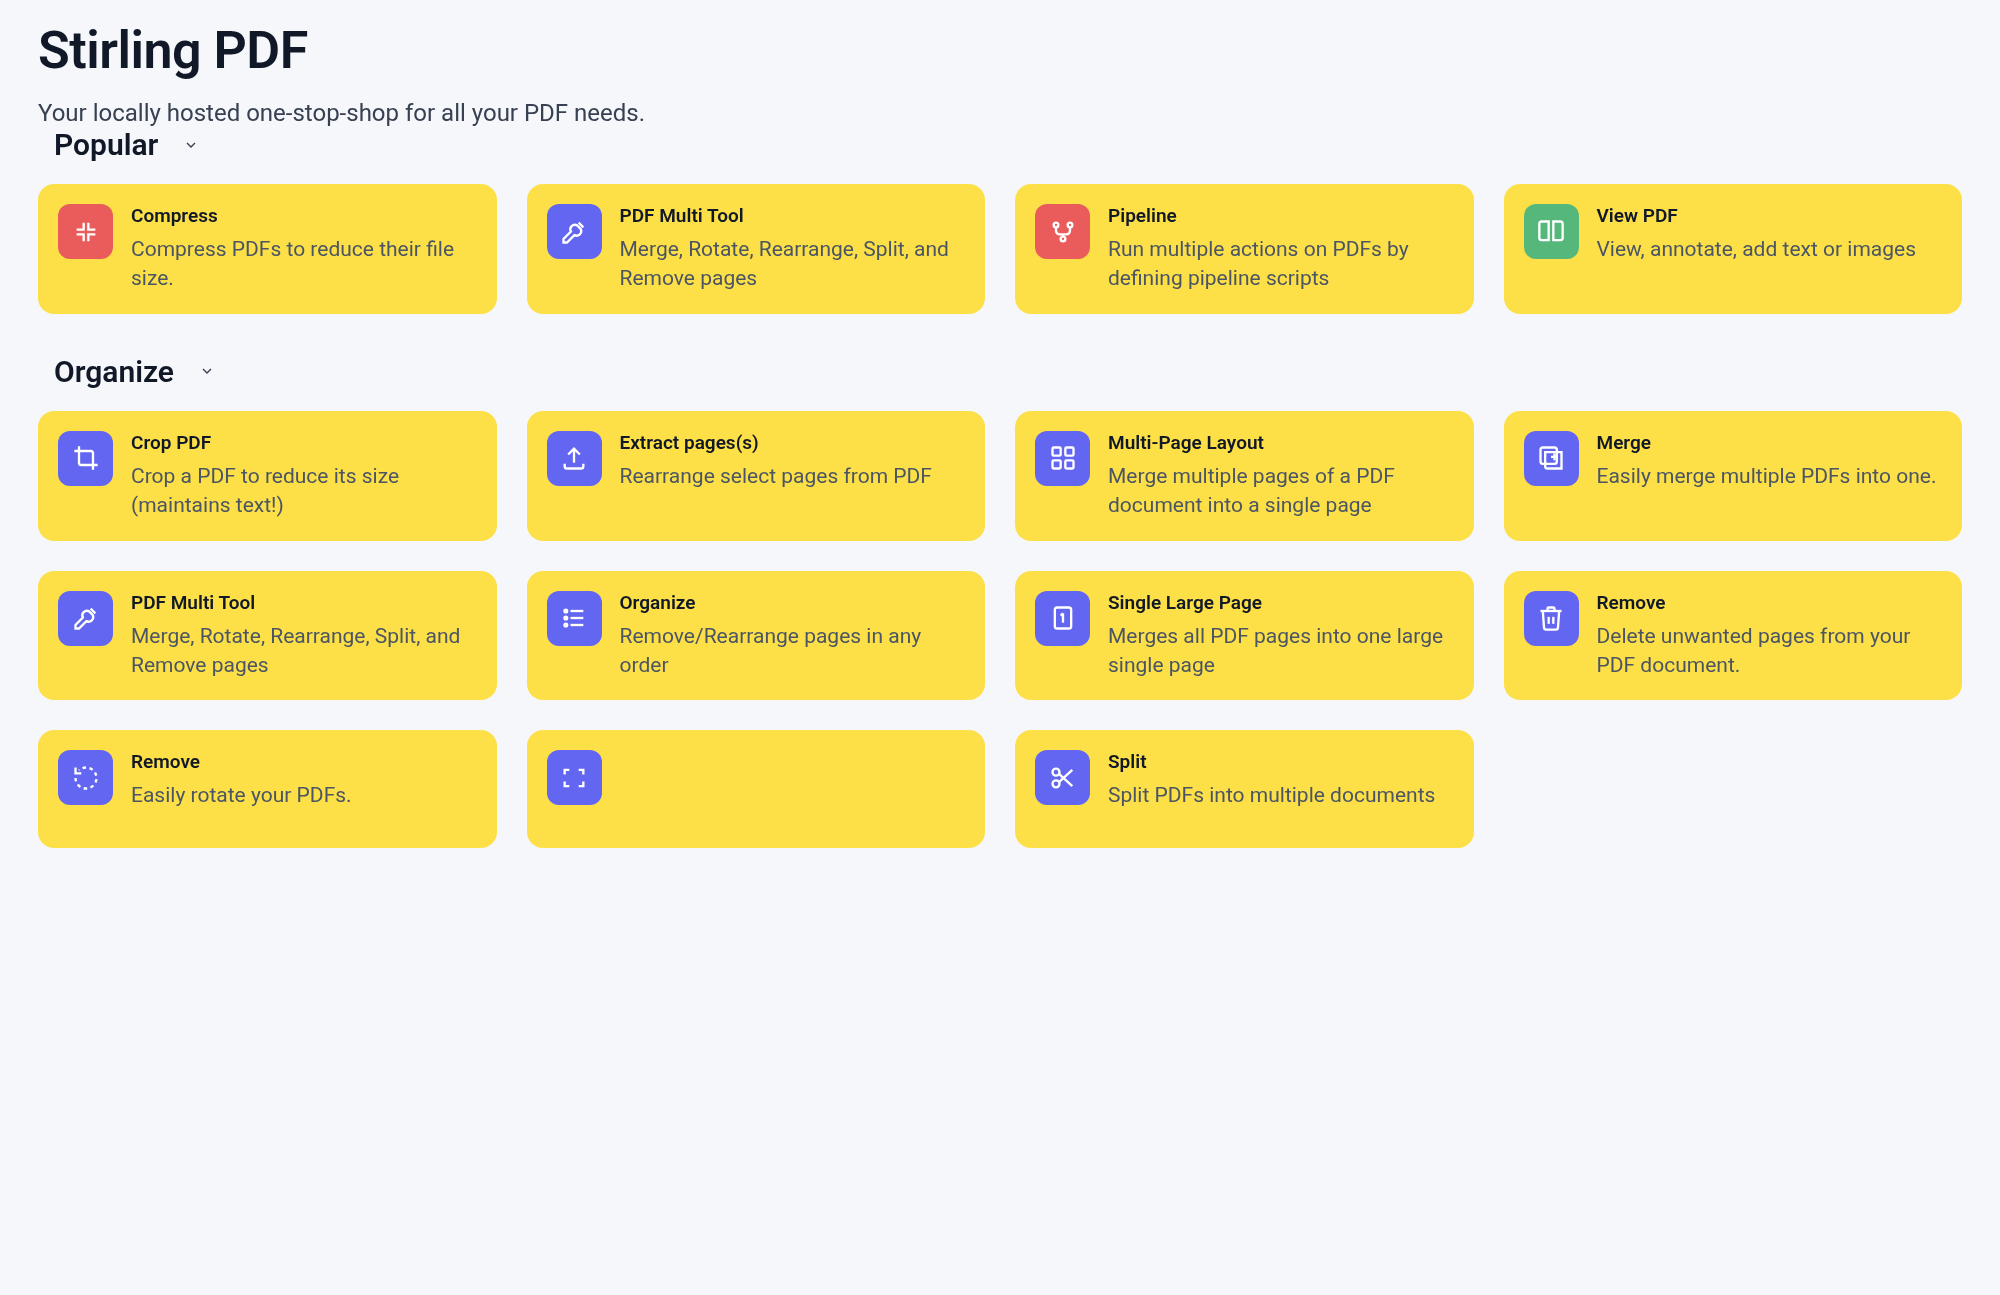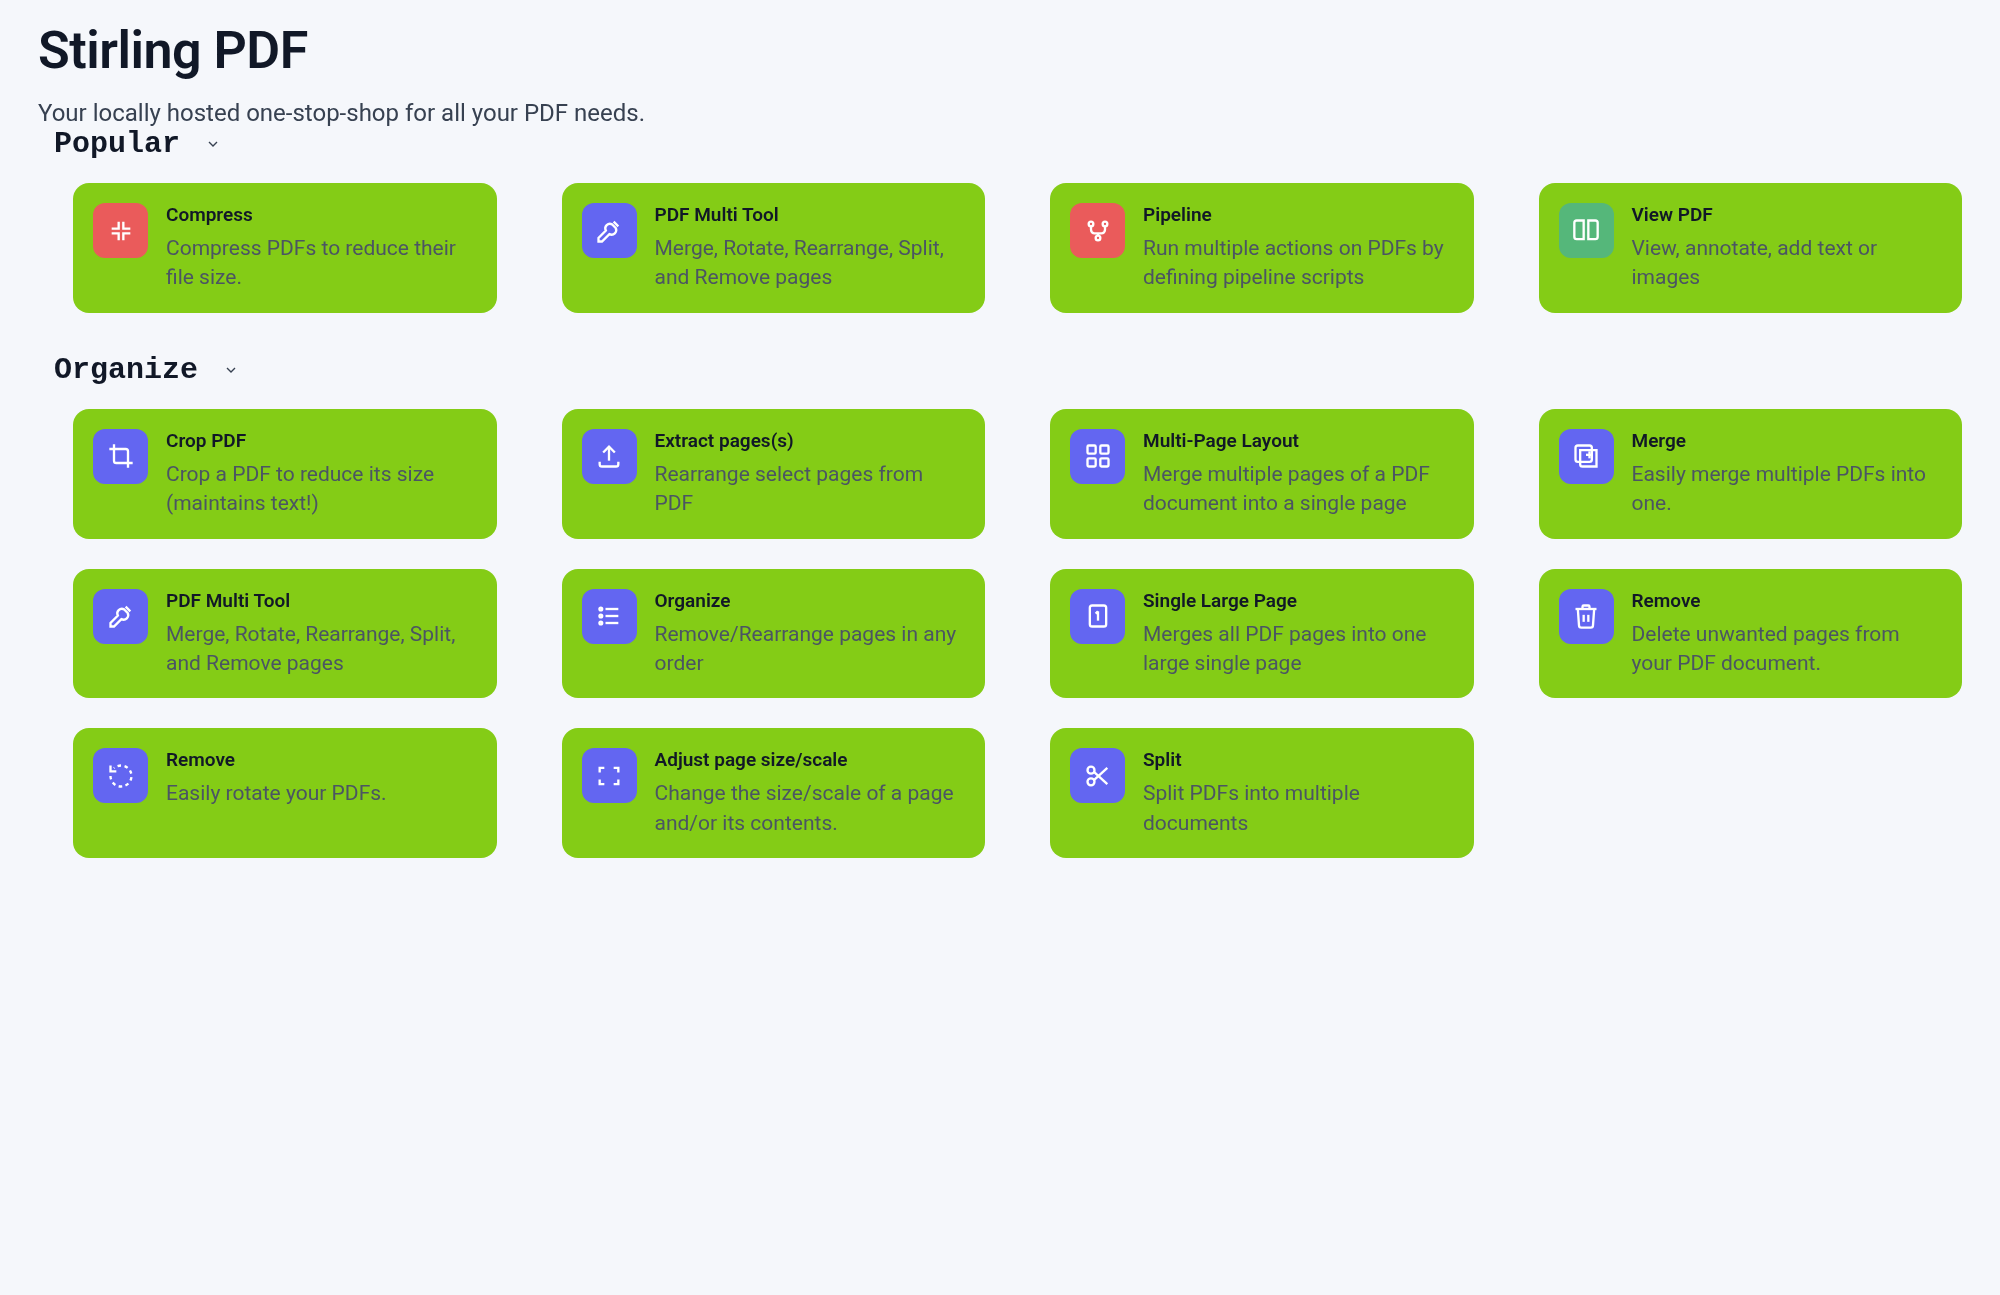--- a/index.html
+++ b/index.html
@@ -21,21 +21,20 @@
   color: #374151;
   font-weight: 400;
 }
 .section-header {
   display: flex;
   align-items: center;
   gap: 24px;
   padding-left: 16px;
   margin-bottom: 22px;
   cursor: pointer;
-  font-family: Liberation Mono, monospace;
 }
 .section-title {
   font-size: 30px;
   font-weight: 600;
   color: #111827;
 }
 .chevron-icon {
   width: 18px;
   height: 18px;
   display: flex;
@@ -43,29 +42,28 @@
   justify-content: center;
 }
 .chevron-icon svg { width: 16px; height: 16px; stroke: #374151; stroke-width: 2; fill: none; }
 .cards-grid {
   display: grid;
   grid-template-columns: repeat(4, 1fr);
   gap: 30px;
   margin-bottom: 40px;
 }
 .card {
-  background: #84cc16;
+  background: #fde047;
   border-radius: 16px;
   padding: 20px;
   display: flex;
   align-items: flex-start;
   gap: 18px;
   cursor: pointer;
   min-height: 118px;
-  margin-left: 35px;
 }
 .card-icon {
   width: 55px;
   height: 55px;
   border-radius: 12px;
   display: flex;
   align-items: center;
   justify-content: center;
   flex-shrink: 0;
 }
@@ -305,24 +303,20 @@
 
   <div class="card">
     <div class="card-icon icon-indigo">
       <svg viewBox="0 0 24 24">
           <path d="M4 9V5h4"></path>
           <path d="M20 9V5h-4"></path>
           <path d="M4 15v4h4"></path>
           <path d="M20 15v4h-4"></path>
         </svg>
     </div>
-    <div class="card-content">
-      <div class="card-title">Adjust page size/scale</div>
-      <div class="card-desc">Change the size/scale of a page and/or its contents.</div>
-    </div>
   </div>
 
   <div class="card">
     <div class="card-icon icon-indigo">
       <svg viewBox="0 0 24 24">
           <circle cx="6" cy="7" r="3"></circle>
           <circle cx="6" cy="17" r="3"></circle>
           <line x1="8.5" y1="8.5" x2="20" y2="19"></line>
           <line x1="8.5" y1="15.5" x2="20" y2="5"></line>
         </svg>

